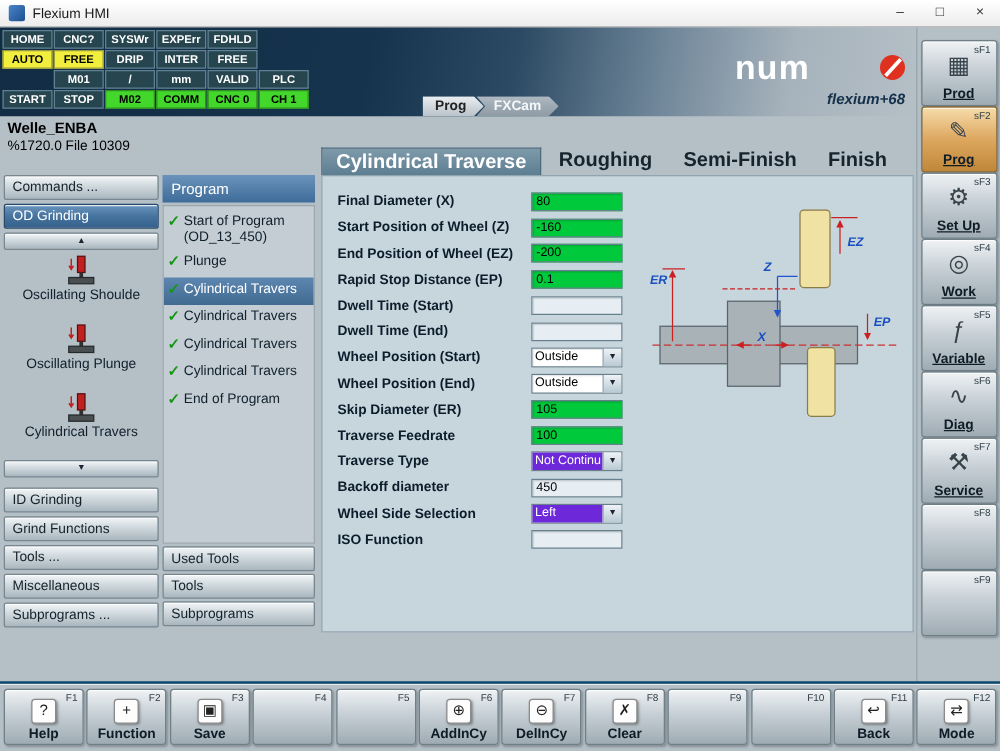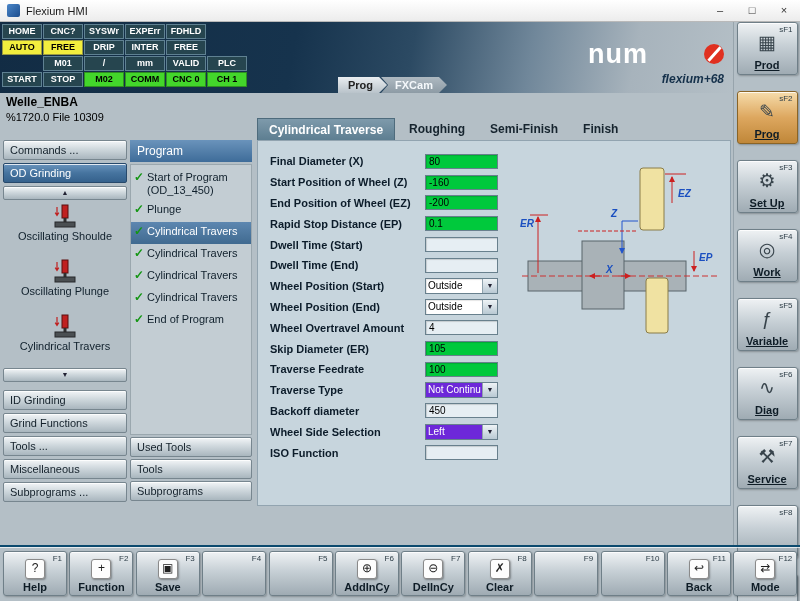--- a/index.html
+++ b/index.html
@@ -55,39 +55,39 @@
   .proglist{flex:none;height:271px;background:#c3cdd3;border:1px solid #9aa7ae;box-sizing:border-box;overflow:hidden;padding-top:3px;}
   .pitem{position:relative;height:22px;font-size:11px;color:#10202c;padding:3px 2px 0 16px;box-sizing:border-box;}
   .pitem.two{height:32px;}
   .pcheck{position:absolute;left:3px;top:3px;color:#149614;font-weight:bold;font-size:12px;line-height:12px;}
   .psel{background:linear-gradient(#5d87b0,#406a90);color:#fff;}
   .ptext div{line-height:13px;white-space:nowrap;overflow:hidden;}
 
   
   .formpanel{position:absolute;left:257px;top:118px;width:474px;height:388px;}
   .tabbar{display:flex;gap:3px;height:22px;}
-  .tab{height:22px;line-height:22px;padding:0 11px;font-size:12px;font-weight:bold;color:#16242e;box-sizing:border-box;}
+  .tab{height:22px;line-height:22px;padding:0 11px;font-size:16px;font-weight:bold;color:#16242e;box-sizing:border-box;}
   .tabsel{background:linear-gradient(#7e9aab,#5d7e91);color:#fff;border:1px solid #4e6b7c;border-bottom:none;}
   .formbody{position:absolute;left:0;top:22px;right:0;bottom:0;background:#c7d5dd;border:1px solid #92a4b0;box-sizing:border-box;}
   .formrows{position:absolute;left:12px;top:10px;}
   .frow{display:flex;align-items:center;height:20.8px;}
   .flabel{width:155px;flex:none;font-size:11px;font-weight:bold;color:#0c1c2a;white-space:nowrap;overflow:hidden;}
   .finput{width:73px;height:15px;line-height:14px;box-sizing:border-box;border:1px solid #68808d;background:#e6eef3;
     font-size:10px;padding-left:3px;color:#000;box-shadow:inset 1px 1px 1px rgba(0,0,0,.15);overflow:hidden;}
   .finput.green{background:#00c93c;}
   .fselect{width:73px;height:16px;box-sizing:border-box;border:1px solid #68808d;background:#fff;display:flex;box-shadow:inset 1px 1px 1px rgba(0,0,0,.1);}
   .seltxt{flex:1;font-size:10px;line-height:14px;padding-left:2px;color:#000;white-space:nowrap;overflow:hidden;}
   .fselect.sel .seltxt{background:#6d28d9;color:#fff;}
   .selbtn{width:14px;flex:none;background:linear-gradient(#eef3f6,#b9c9d3);border-left:1px solid #8fa2ad;font-size:7px;line-height:13px;text-align:center;color:#223;}
   .diagram{position:absolute;right:4px;top:24px;}
   .dlab{font-size:10px;font-weight:bold;font-style:italic;fill:#1a4fc0;}
 
   
   .rightbar{position:absolute;left:733px;top:22px;width:67px;height:523px;border-left:1px solid #97a4ac;box-sizing:border-box;
-    display:flex;flex-direction:column;align-items:center;gap:16px;padding-top:0;}
+    display:flex;flex-direction:column;align-items:center;gap:0;padding-top:10px;}
   .skey{position:relative;flex:none;width:61px;height:53px;box-sizing:border-box;border-radius:3px;
     background:linear-gradient(#eff2f4,#c6cfd5 45%,#9fabb3);border:1px solid #6f7f88;
     box-shadow:inset 0 1px 0 rgba(255,255,255,.8),1px 1px 2px rgba(0,0,0,.25);}
   .skey.active{background:linear-gradient(#f6dcab,#dda75f 50%,#c08739);border-color:#8a6426;}
   .skeylbl{position:absolute;top:2px;right:4px;font-size:8px;color:#2c3c46;}
   .skeyicon{position:absolute;top:8px;left:0;right:0;text-align:center;font-size:19px;line-height:23px;color:#38444c;}
   .skeytext{position:absolute;bottom:3px;left:0;right:0;text-align:center;font-size:11px;font-weight:bold;color:#0e1c26;text-decoration:underline;}
 
   
   .fnbar{position:absolute;left:0;top:545px;width:800px;height:56px;box-sizing:border-box;border-top:2px solid #0c4a6e;
@@ -295,24 +295,20 @@
               <span class="seltxt">Outside</span>
               <span class="selbtn">▼</span>
             </div>
           </div>
           <div class="frow">
             <div class="flabel">Wheel Position (End)</div>
             <div class="fselect">
               <span class="seltxt">Outside</span>
               <span class="selbtn">▼</span>
             </div>
-          </div>
-          <div class="frow">
-            <div class="flabel">Wheel Overtravel Amount</div>
-            <div class="finput plain">4</div>
           </div>
           <div class="frow">
             <div class="flabel">Skip Diameter (ER)</div>
             <div class="finput green">105</div>
           </div>
           <div class="frow">
             <div class="flabel">Traverse Feedrate</div>
             <div class="finput green">100</div>
           </div>
           <div class="frow">

